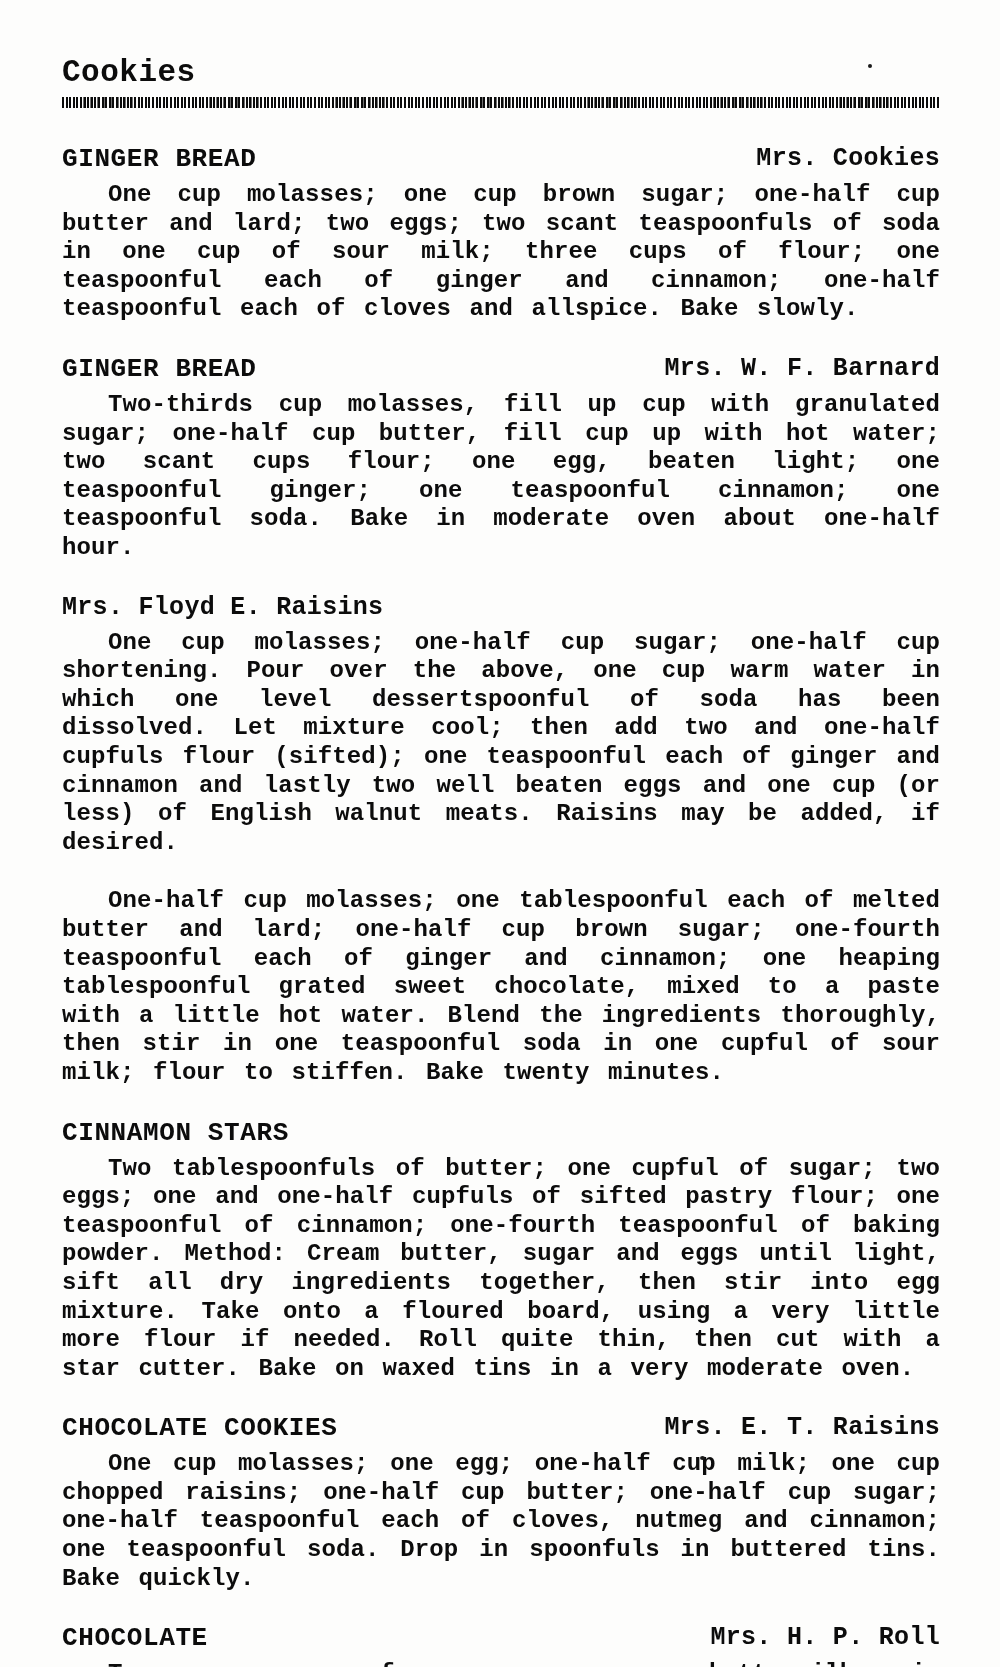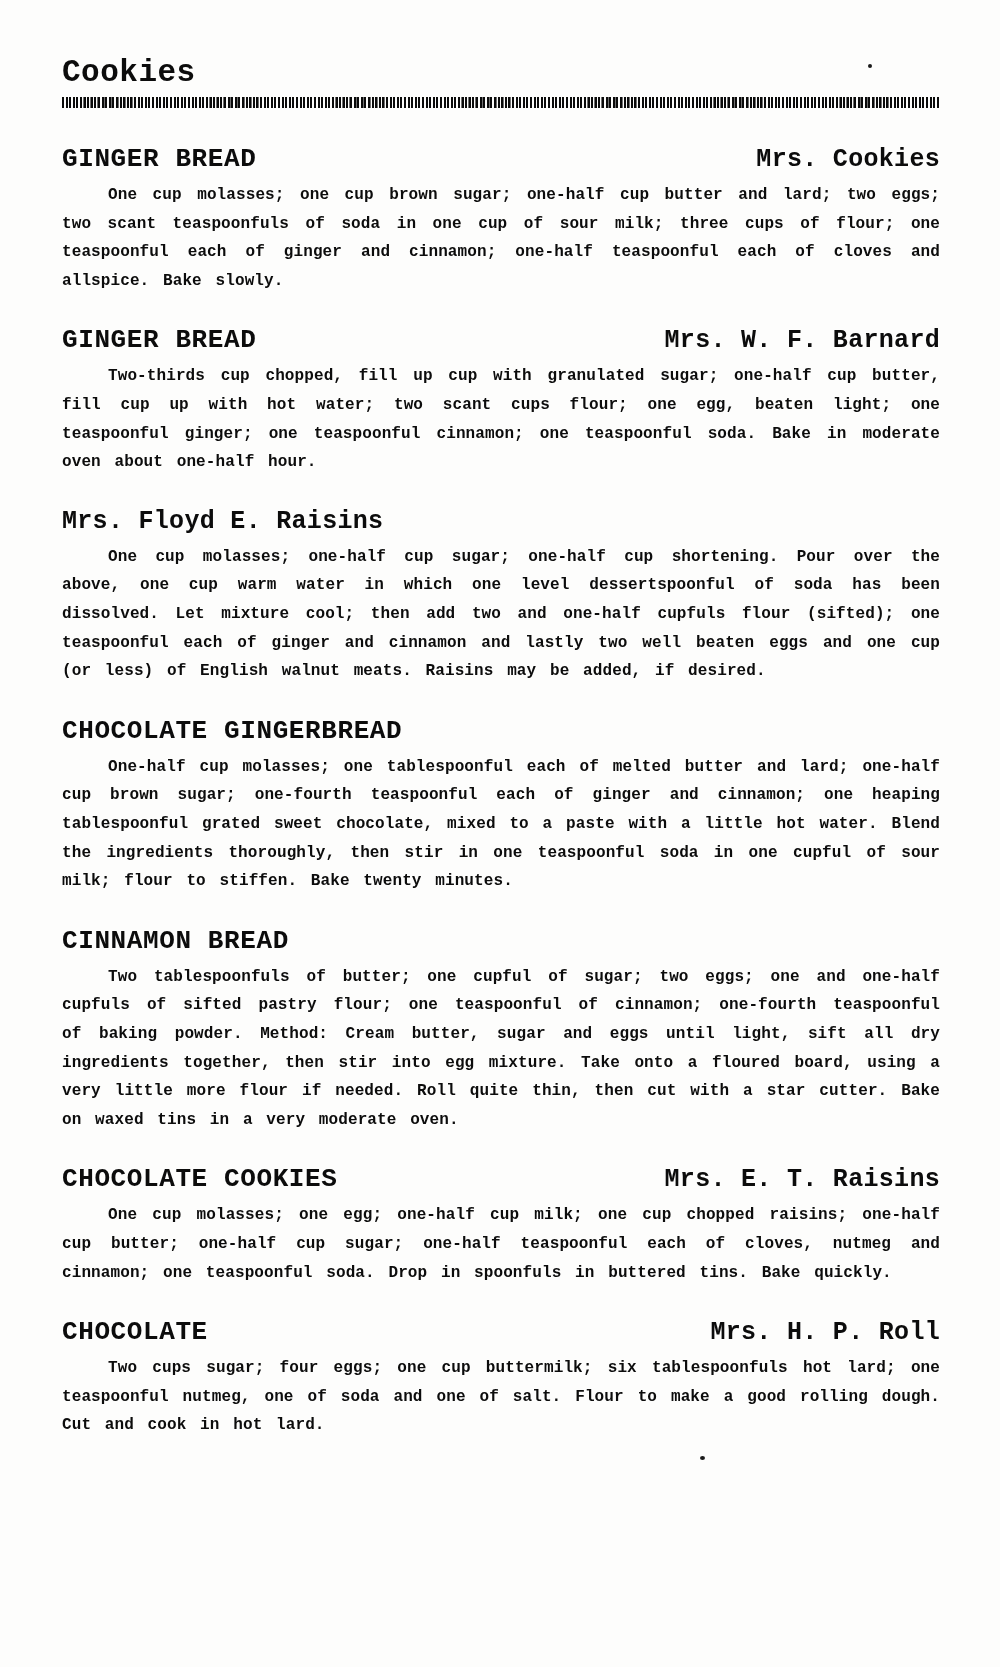--- a/index.html
+++ b/index.html
@@ -36,35 +36,35 @@
   }
   .recipe {
     margin-top: 30px;
   }
   .recipe:first-of-type {
     margin-top: 36px;
   }
   .recipe-heading {
     display: flex;
     justify-content: space-between;
-    align-items: center;
+    align-items: flex-start;
   }
   .recipe-title {
     font-size: 26px;
     letter-spacing: 0.6px;
     white-space: nowrap;
   }
   .recipe-attribution {
     font-size: 25px;
     letter-spacing: 0.3px;
     white-space: nowrap;
   }
   .recipe-body {
     margin: 7px 0 0 0;
-    font-size: 16px;
+    font-size: 24px;
     line-height: 28.6px;
     text-align: justify;
     text-indent: 46px;
     word-spacing: 4px;
     letter-spacing: 0.1px;
   }
   .scan-speck {
     position: absolute;
     background: #1a1a1a;
     border-radius: 50%;
@@ -89,41 +89,37 @@
       <span class="recipe-attribution">Mrs. Cookies</span>
     </div>
     <p class="recipe-body">One cup molasses; one cup brown sugar; one-half cup butter and lard; two eggs; two scant teaspoonfuls of soda in one cup of sour milk; three cups of flour; one teaspoonful each of ginger and cinnamon; one-half teaspoonful each of cloves and allspice. Bake slowly.</p>
   </section>
 
   <section class="recipe">
     <div class="recipe-heading">
       <span class="recipe-title">GINGER BREAD</span>
       <span class="recipe-attribution">Mrs. W. F. Barnard</span>
     </div>
-    <p class="recipe-body">Two-thirds cup chopped, fill up cup with granulated sugar; one-half cup butter, fill cup up with hot water; two scant cups flour; one egg, beaten light; one teaspoonful ginger; one teaspoonful cinnamon; one teaspoonful soda. Bake in moderate oven about one-half hour.</p>
+    <p class="recipe-body">Two-thirds cup molasses, fill up cup with granulated sugar; one-half cup butter, fill cup up with hot water; two scant cups flour; one egg, beaten light; one teaspoonful ginger; one teaspoonful cinnamon; one teaspoonful soda. Bake in moderate oven about one-half hour.</p>
   </section>
 
   <section class="recipe">
     <div class="recipe-heading">
       <span class="recipe-attribution">Mrs. Floyd E. Raisins</span>
     </div>
     <p class="recipe-body">One cup molasses; one-half cup sugar; one-half cup shortening. Pour over the above, one cup warm water in which one level dessertspoonful of soda has been dissolved. Let mixture cool; then add two and one-half cupfuls flour (sifted); one teaspoonful each of ginger and cinnamon and lastly two well beaten eggs and one cup (or less) of English walnut meats. Raisins may be added, if desired.</p>
   </section>
 
   <section class="recipe">
-    <div class="recipe-heading">
-      <span class="recipe-title">CHOCOLATE GINGERBREAD</span>
-      <span class="recipe-attribution"></span>
-    </div>
     <p class="recipe-body">One-half cup molasses; one tablespoonful each of melted butter and lard; one-half cup brown sugar; one-fourth teaspoonful each of ginger and cinnamon; one heaping tablespoonful grated sweet chocolate, mixed to a paste with a little hot water. Blend the ingredients thoroughly, then stir in one teaspoonful soda in one cupful of sour milk; flour to stiffen. Bake twenty minutes.</p>
   </section>
 
   <section class="recipe">
     <div class="recipe-heading">
-      <span class="recipe-title">CINNAMON BREAD</span>
+      <span class="recipe-title">CINNAMON STARS</span>
       <span class="recipe-attribution"></span>
     </div>
     <p class="recipe-body">Two tablespoonfuls of butter; one cupful of sugar; two eggs; one and one-half cupfuls of sifted pastry flour; one teaspoonful of cinnamon; one-fourth teaspoonful of baking powder. Method: Cream butter, sugar and eggs until light, sift all dry ingredients together, then stir into egg mixture. Take onto a floured board, using a very little more flour if needed. Roll quite thin, then cut with a star cutter. Bake on waxed tins in a very moderate oven.</p>
   </section>
 
   <section class="recipe">
     <div class="recipe-heading">
       <span class="recipe-title">CHOCOLATE COOKIES</span>
       <span class="recipe-attribution">Mrs. E. T. Raisins</span>
     </div>

